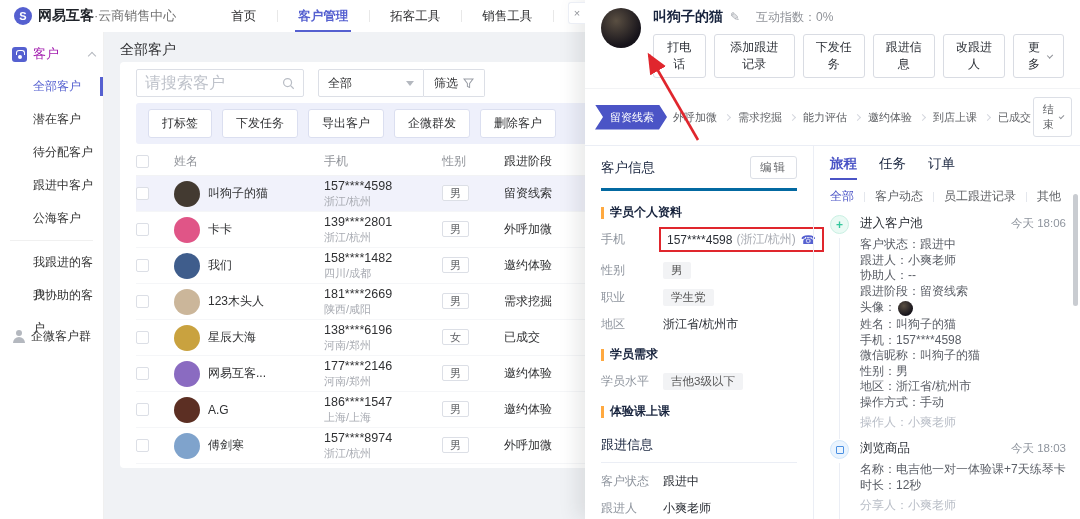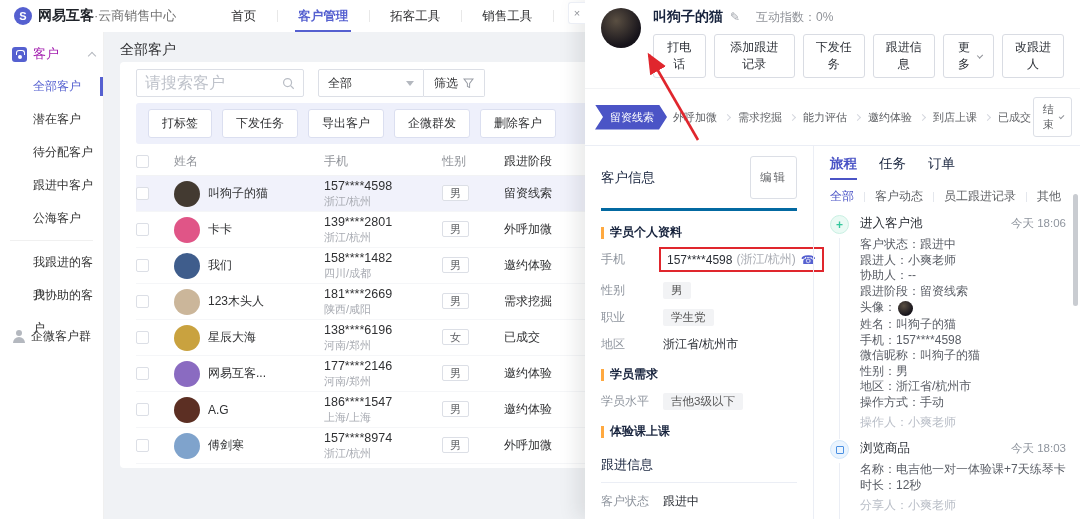--- a/index.html
+++ b/index.html
@@ -83,21 +83,21 @@
   .step-active { background:#4b54c6; color:#fff; font-size:11px; padding:5px 13px 5px 15px; clip-path:polygon(0 0, calc(100% - 8px) 0, 100% 50%, calc(100% - 8px) 100%, 0 100%, 8px 50%); white-space:nowrap; cursor:pointer; }
   .step { color:#606266; font-size:11px; white-space:nowrap; padding:0 2px 0 6px; cursor:pointer; }
   .chev { width:5px; height:5px; border-top:1px solid #d4d7de; border-right:1px solid #d4d7de; transform:rotate(45deg); margin:0 2px 0 6px; flex-shrink:0; }
   .end-btn { margin-left:auto; border:1px solid #dcdfe6; border-radius:3px; padding:4px 8px; font-size:11px; color:#606266; background:#fff; display:flex; align-items:center; cursor:pointer; font-family:inherit; }
   .cv { width:5px; height:5px; border-right:1px solid #909399; border-bottom:1px solid #909399; transform:rotate(45deg); margin:-2px 0 0 5px; }
 
   .d-body { display:flex; height:415px; }
   .info-col { width:228px; padding:10px 16px 0; flex-shrink:0; }
   .info-title-row { display:flex; justify-content:space-between; align-items:center; padding-bottom:9px; border-bottom:3px solid #0369a1;font-family:Liberation Serif, serif; }
   .info-title { font-size:13.5px; color:#17233d; }
-  .edit-btn { border:1px solid #dcdfe6; border-radius:3px; padding:13px 9px; font-size:11.5px; color:#606266; background:#fff; letter-spacing:2px; cursor:pointer; font-family:inherit; }
+  .edit-btn { border:1px solid #dcdfe6; border-radius:3px; padding:3px 9px; font-size:11.5px; color:#606266; background:#fff; letter-spacing:2px; cursor:pointer; font-family:inherit; }
   .sec { display:flex; align-items:center; margin:13px 0 4px; font-weight:bold; font-size:12px; color:#17233d; }
   .sec::before { content:''; width:3px; height:12px; background:#ffa940; margin-right:6px; }
   .frow { display:flex; align-items:flex-start; margin:10px 0; }
   .flabel { width:62px; color:#8f959e; flex-shrink:0; }
   .fval { color:#2b2f36; }
   .red-box { border:2px solid #e0262d; padding:2px 6px; margin:-4px 0 0 -4px; display:inline-flex; align-items:center; white-space:nowrap; }
   .pv { color:#2b2f36; }
   .pr { color:#a8abb2; margin-left:4px; }
   .pi { color:#5560d0; margin-left:5px; font-size:12px; cursor:pointer; }
   .tag { background:#f2f3f5; border-radius:2px; padding:1px 8px; color:#555; font-size:11.5px; }
@@ -378,25 +378,25 @@
       <div class="d-name-row">
         <span class="d-name">叫狗子的猫</span>
         <span class="edit-ico">✎</span>
         <span class="inter"><span>互动指数：</span><span>0%</span></span>
       </div>
       <div class="d-btns">
         <button class="dbtn">打电话</button>
         <button class="dbtn">添加跟进记录</button>
         <button class="dbtn">下发任务</button>
         <button class="dbtn">跟进信息</button>
+        <button class="dbtn">改跟进人</button>
         <button class="dbtn">
             <span>更多</span>
             <span class="cv"></span>
           </button>
-        <button class="dbtn">改跟进人</button>
       </div>
     </div>
   </div>
 
   <div class="pipeline">
     <span class="step-active">留资线索</span>
     <span class="step">外呼加微</span>
       <span class="chev"></span>
     <span class="step">需求挖掘</span>
       <span class="chev"></span>

